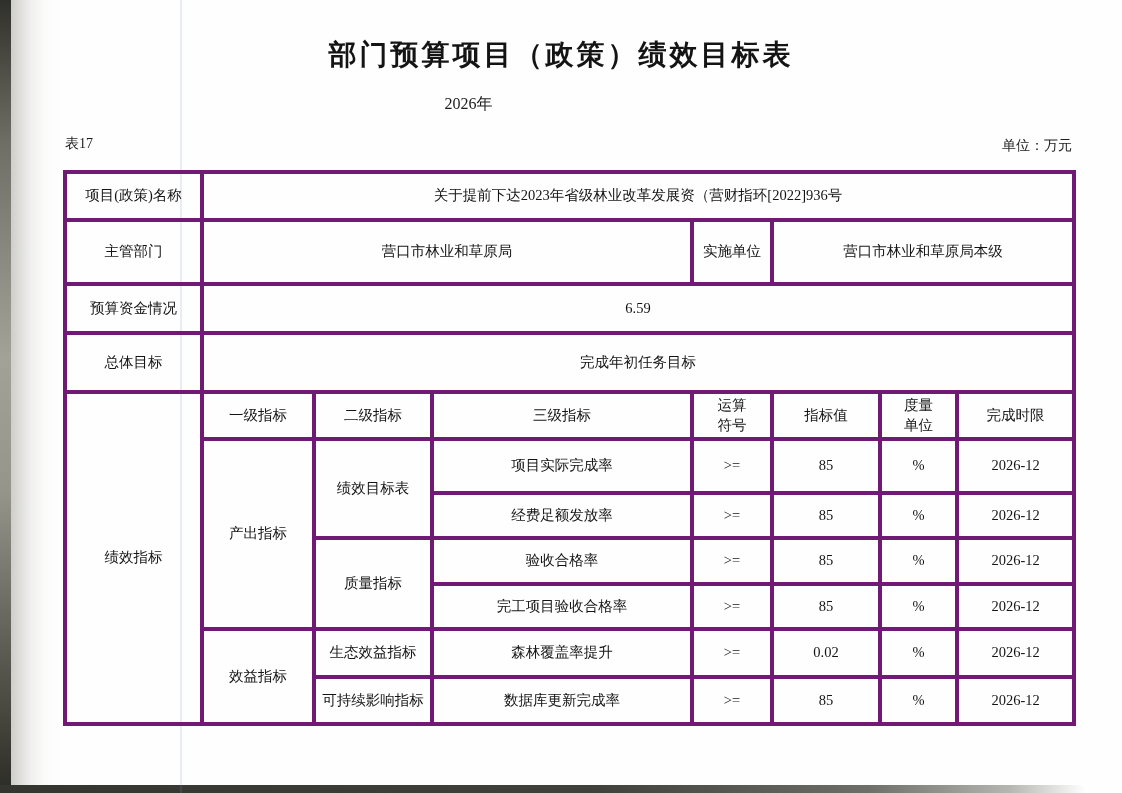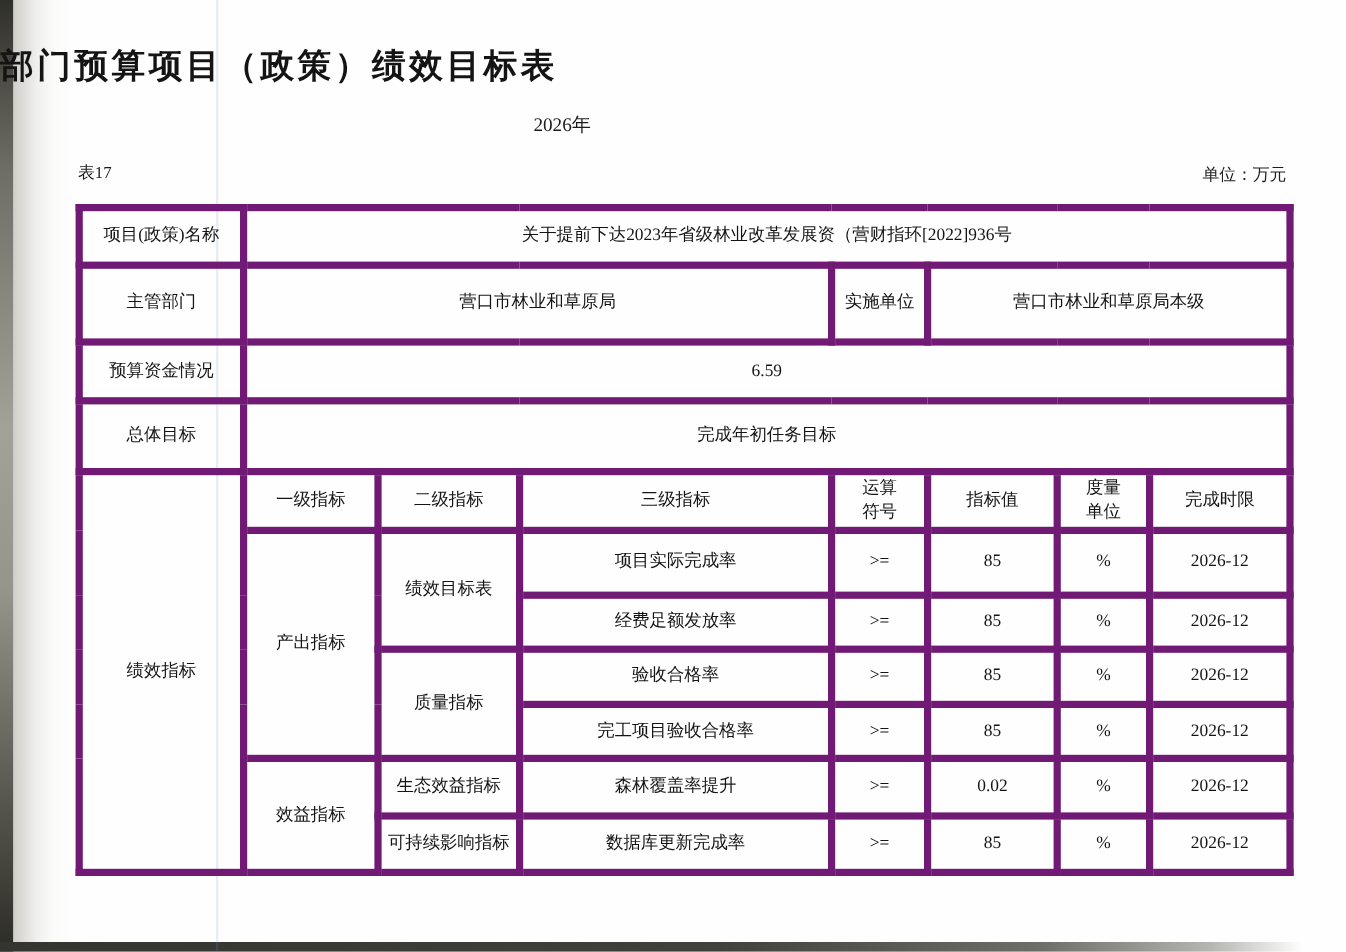--- a/index.html
+++ b/index.html
@@ -24,40 +24,40 @@
     position:absolute;left:0;bottom:0;height:8px;width:1085px;
     background:linear-gradient(to right,#35352f 0%,#41413b 55%,#6e6e68 80%,#b5b5b1 93%,rgba(255,255,255,0) 100%);
   }
   .scan-fold-line{
     position:absolute;left:180px;top:0;bottom:0;width:2px;
     background:rgba(120,145,195,0.16);
   }
 
   .doc-title{
     position:absolute;left:0;top:36px;width:1122px;
-    text-align:left;font-size:28px;font-weight:bold;letter-spacing:3px;color:#141414;
+    text-align:center;font-size:28px;font-weight:bold;letter-spacing:3px;color:#141414;
   }
   .doc-year{
     position:absolute;left:0;top:94px;width:937px;
     text-align:center;font-size:16px;color:#1c1c1c;
   }
   .table-no{
     position:absolute;left:65px;top:135px;font-size:14px;color:#1c1c1c;
   }
   .unit-note{
     position:absolute;right:50px;top:137px;font-size:14px;color:#1c1c1c;
   }
 
   table.budget{
     position:absolute;left:63px;top:170px;
     width:1009px;border-collapse:collapse;table-layout:fixed;
     font-size:14.5px;color:#141414;
   }
   table.budget td{
-    border:6px solid #701a75;
+    border:4px solid #701a75;
     text-align:center;vertical-align:middle;
     padding:2px 4px;line-height:1.35;
     overflow:hidden;
   }
   table.budget{border:3px solid #262624;}
   td.num-right{text-align:right;padding-right:10px;margin-left:12px;}
   td.pre{white-space:pre-line;}
 </style>
 </head>
 <body>

